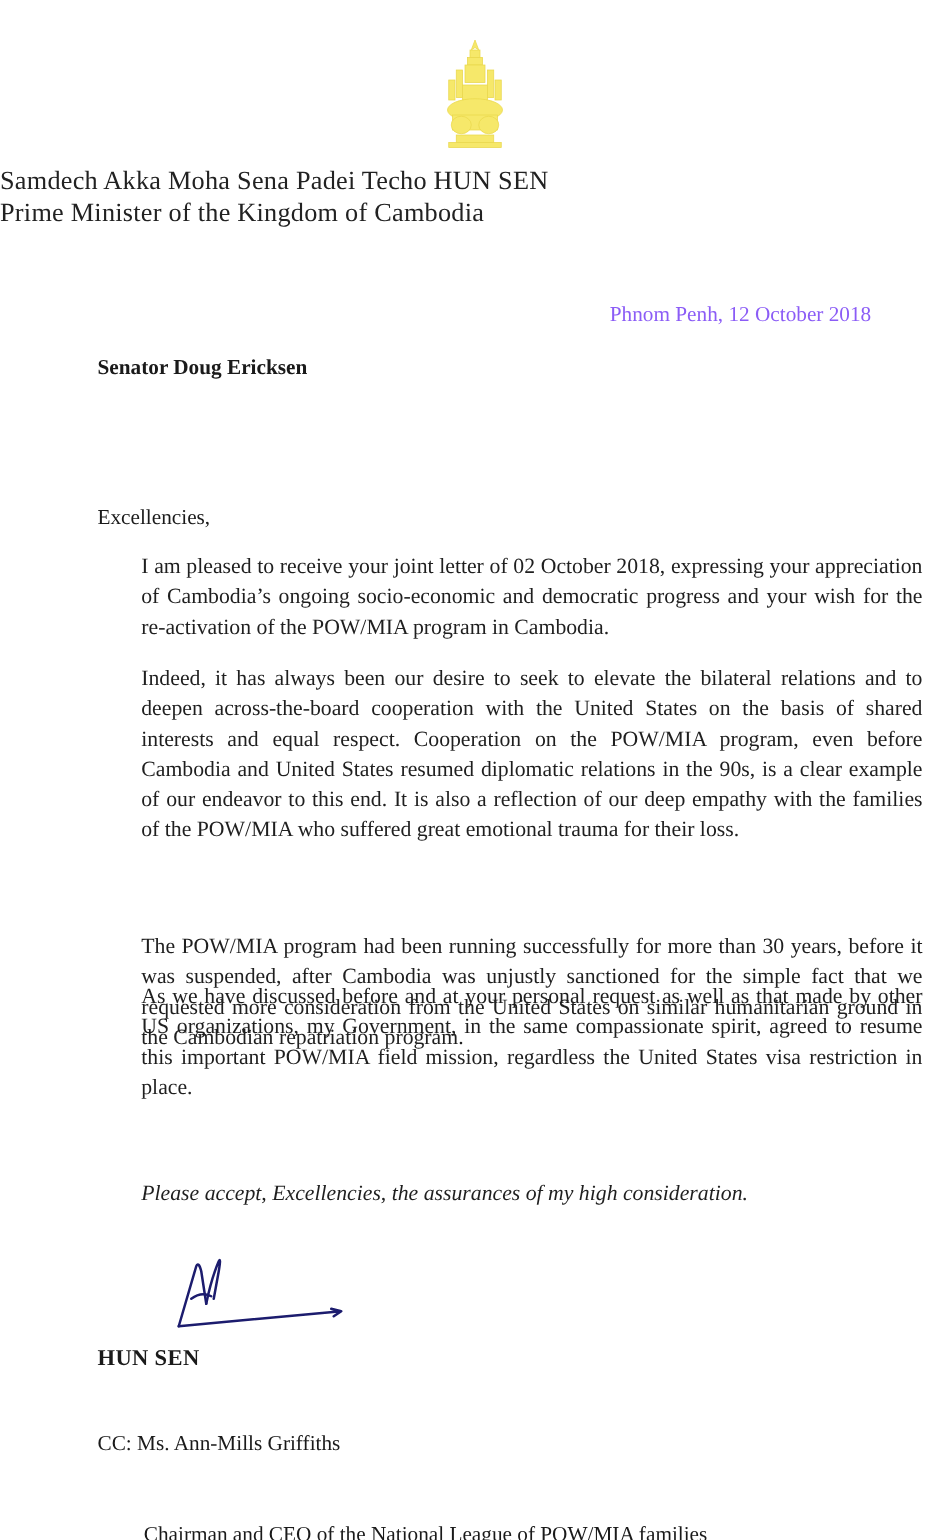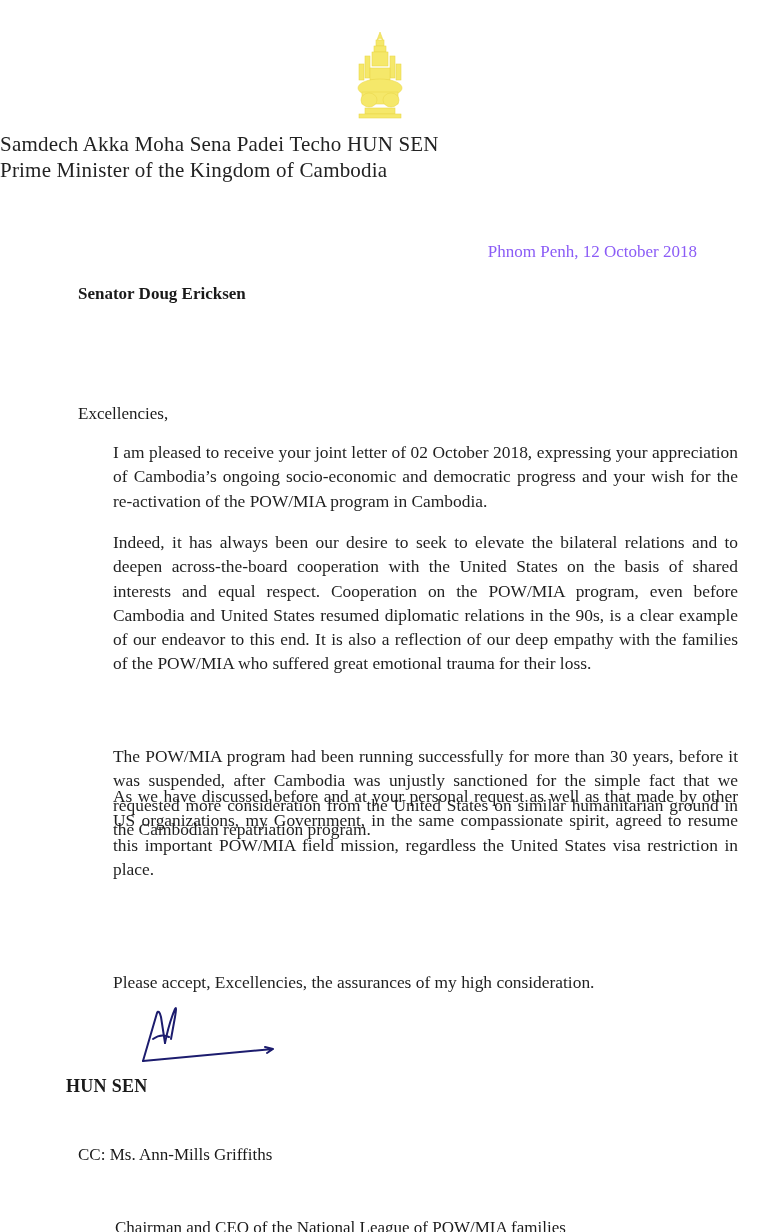--- a/index.html
+++ b/index.html
@@ -14,23 +14,23 @@
   .hdr2 { top: 158px; }
   .date { position: absolute; top: 242px; right: 62px; font-size: 17px; color: #8b5cf6; }
   .addr { position: absolute; left: 78px; top: 282px; font-size: 17px; line-height: 24px; }
   .addr .b { font-weight: bold; }
   .salute { position: absolute; left: 78px; top: 404px; font-size: 17px; }
   .para { position: absolute; left: 78px; width: 625px; font-size: 17.4px; line-height: 24.3px; text-align: justify; color: #1f1f1f; margin-left: 35px; }
   .p1 { top: 440px; }
   .p2 { top: 530px; }
   .p3 { top: 744px; }
   .p4 { top: 784px; }
-  .p5 { top: 970px; }
+  .p5 { top: 942px; font-style: italic; }
   .sig { position: absolute; left: 135px; top: 1003px; width: 145px; height: 62px; }
-  .signame { position: absolute; left: 66px; top: 1076px; font-size: 18px; font-weight: bold; letter-spacing: 0.3px; }
+  .signame { position: absolute; left: 78px; top: 1076px; font-size: 18px; font-weight: bold; letter-spacing: 0.3px; }
   .cc { position: absolute; left: 78px; top: 1146px; font-size: 17px; line-height: 17px; }
   .cc2 { position: absolute; left: 115px; top: 1218px; font-size: 17px; }
 </style>
 </head>
 <body>
 
 <div>
 
   <svg class="emblem" viewBox="0 0 70 92">
     <g fill="#f5e65a" stroke="#e8d43a" stroke-width="0.6" opacity="0.9">

